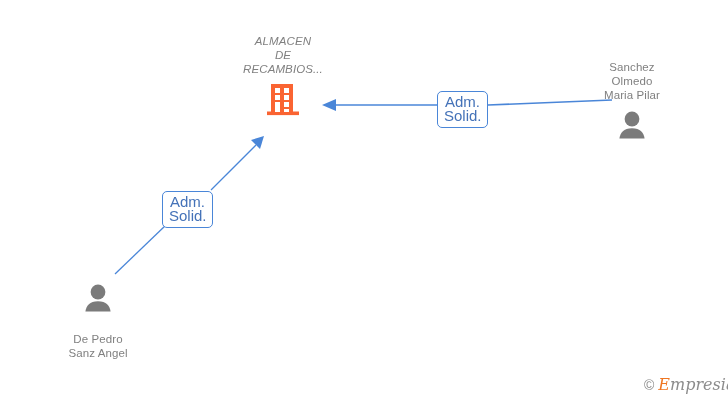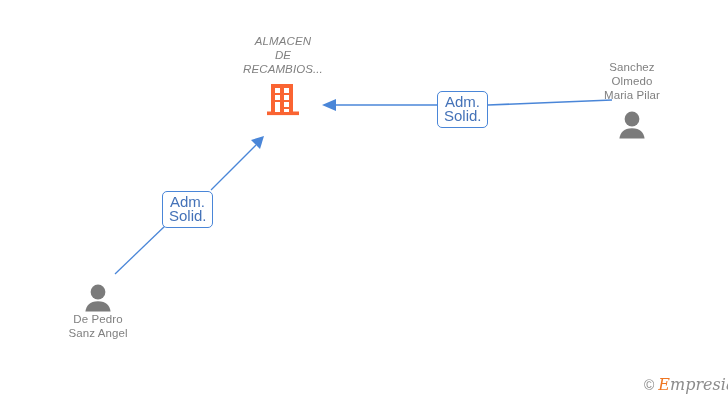--- a/index.html
+++ b/index.html
@@ -58,21 +58,21 @@
   }
   #node-person-right .node-label {
     margin-bottom: 9px;
   }
   #node-person-left {
     left: 38px;
     top: 284px;
     width: 120px;
   }
   #node-person-left .node-label {
-    margin-top: 0;
+    margin-top: 20px;
   }
   .person-icon {
     display: block;
     margin: 0 auto;
   }
 
   
   .edge-label {
     position: absolute;
     border: 1.5px solid #4a86d8;

